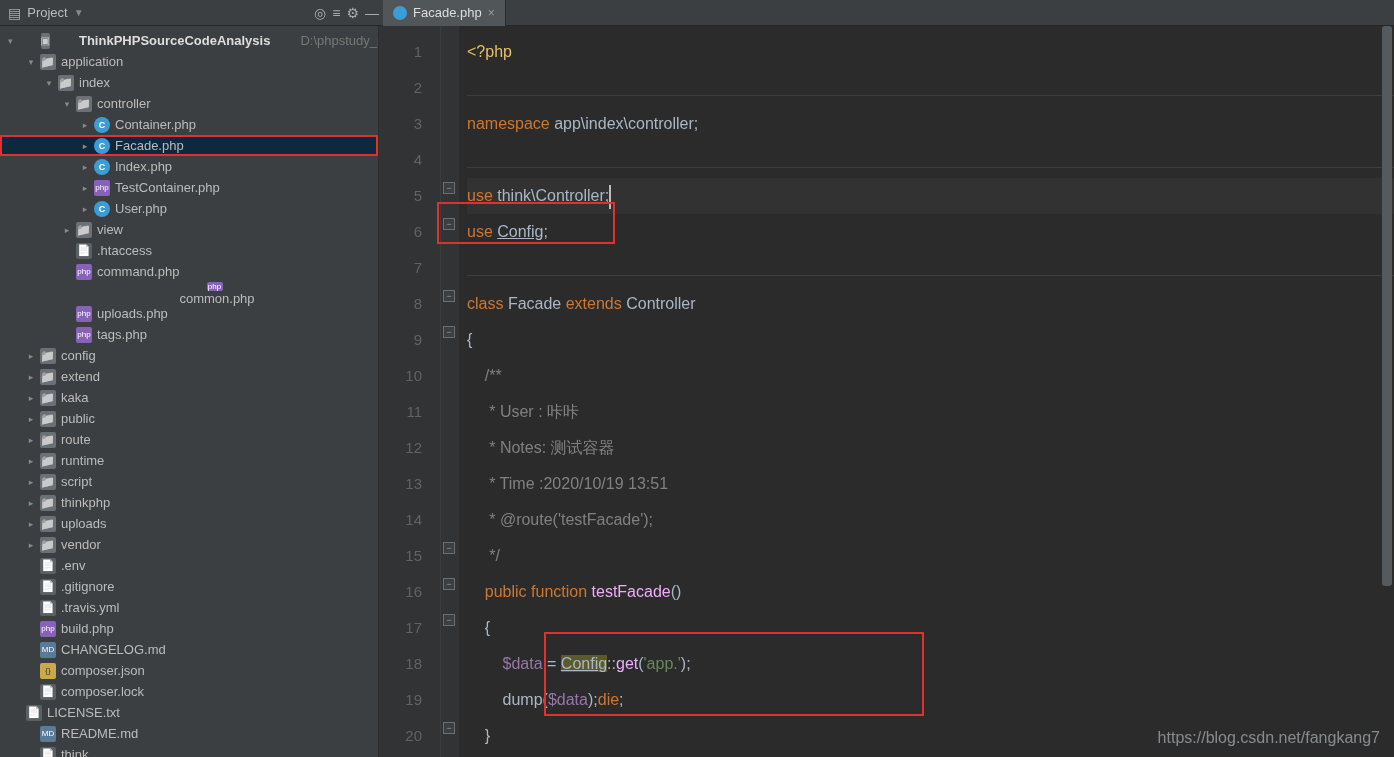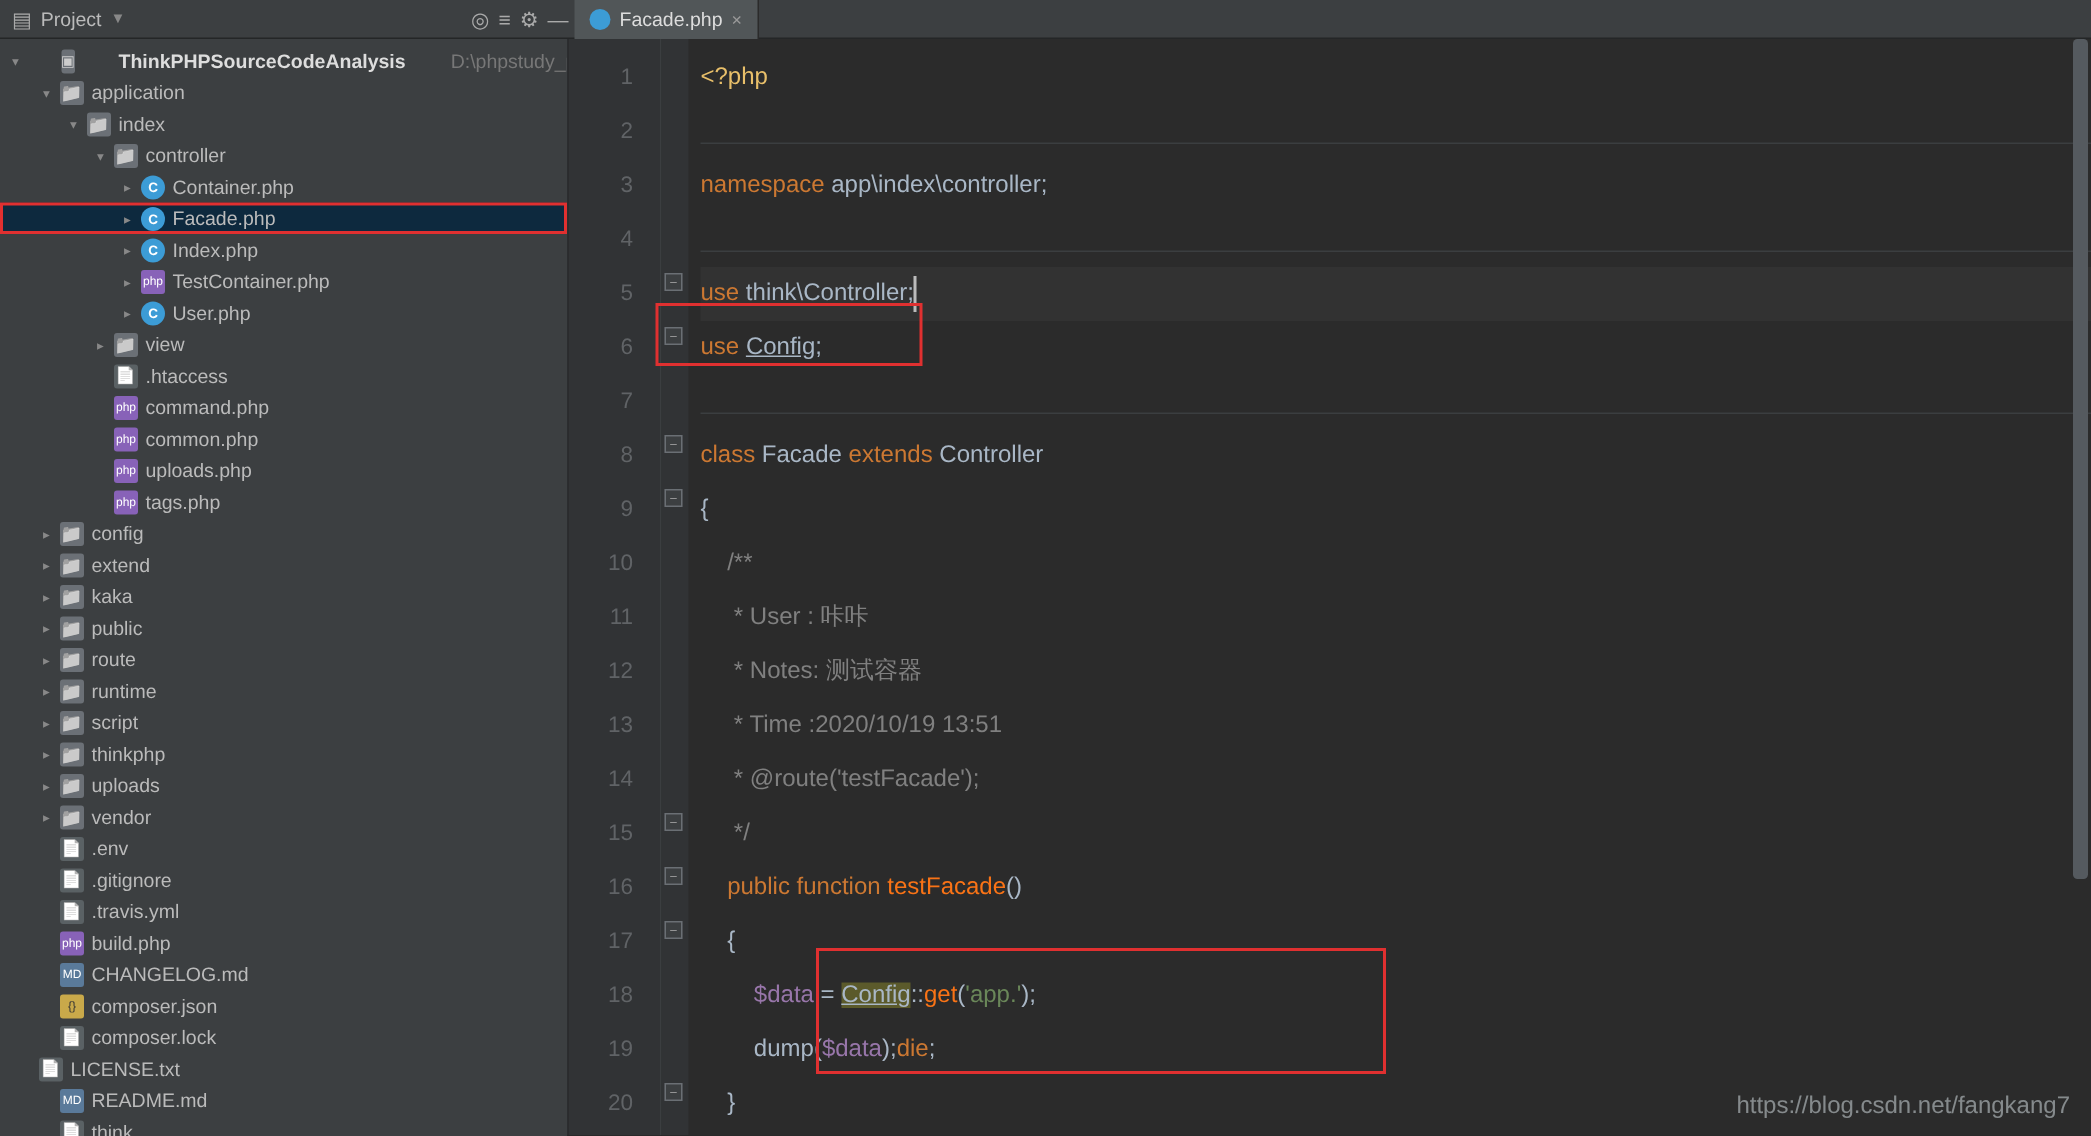--- a/index.html
+++ b/index.html
@@ -40,21 +40,21 @@
 .editor { flex:1; background:#2b2b2b; display:flex; position:relative; font-family:"JetBrains Mono","Consolas",monospace; font-size:16px; overflow:hidden; }
 .gutter { width:62px; background:#313335; text-align:right; padding:8px 18px 8px 0; color:#606366; line-height:36px; font-size:15px; border-right:1px solid #3b3e40; }
 .gutter .gline { position:relative; height:36px; }
 .fold-col { width:18px; background:#313335; position:relative; }
 .fold { position:absolute; left:2px; width:12px; height:12px; border:1px solid #6a6f74; background:#3c3f41; font-size:9px; color:#999; display:flex; align-items:center; justify-content:center; }
 .code { flex:1; padding:8px 0 8px 8px; line-height:36px; position:relative; }
 .cline { height:36px; white-space:pre; position:relative; }
 .cline.hl { background:#323232; }
 .hr-line { position:absolute; left:0; right:0; top:50%; border-top:1px solid #3b3e40; }
 
-.k{color:#cc7832;} .ident{color:#a9b7c6;} .str{color:#6a8759;} .cmt{color:#808080;} .func{color:#f97316;text-align:center;} .var{color:#9876aa;} .op{color:#a9b7c6;}
+.k{color:#cc7832;} .ident{color:#a9b7c6;} .str{color:#6a8759;} .cmt{color:#808080;} .func{color:#f0abfc;text-align:center;} .var{color:#9876aa;} .op{color:#a9b7c6;}
 .tagopen{color:#e8bf6a;}
 .redbox { position:absolute; border:2px solid #e03030; }
 .caret{border-right:2px solid #bbb;display:inline-block;height:24px;vertical-align:middle;}
 .underline{text-decoration:underline;}
 .yellow-hl{background:#5b5a2b;}
 
 .watermark{position:absolute;right:14px;bottom:10px;color:#cfd8dc;opacity:.55;font-size:16px;font-family:Arial;}
 .scrollbar{position:absolute;right:2px;width:10px;top:0;bottom:0;}
 .scroll-thumb{position:absolute;right:0;width:10px;background:#555a5f;border-radius:3px;}
 </style>
@@ -138,21 +138,21 @@
         <div class="node" style="padding-left: 62px;">
           <span class="arrow n"></span>
           <span class="ico ico-file"></span>
           <span class="name">.htaccess</span>
         </div>
         <div class="node" style="padding-left: 62px; align-items: center;">
           <span class="arrow n"></span>
           <span class="ico ico-phpf"></span>
           <span class="name">command.php</span>
         </div>
-        <div class="node" style="padding-left: 62px;">
+        <div class="node" style="padding-left: 62px; flex-direction: column;">
           <span class="arrow n"></span>
           <span class="ico ico-phpf"></span>
           <span class="name">common.php</span>
         </div>
         <div class="node" style="padding-left: 62px;">
           <span class="arrow n"></span>
           <span class="ico ico-phpf"></span>
           <span class="name">uploads.php</span>
         </div>
         <div class="node" style="padding-left: 62px;">

